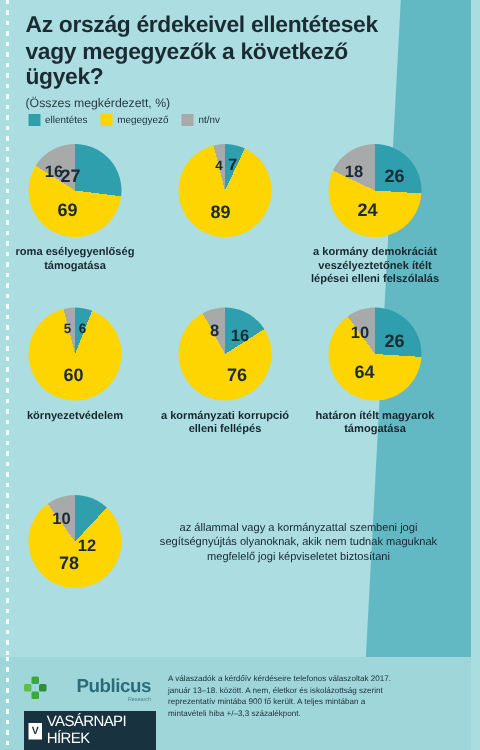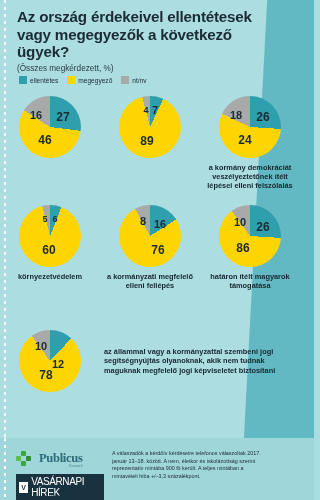--- a/index.html
+++ b/index.html
@@ -56,27 +56,27 @@
   .num.mid{font-size:11px;}
   .num.sm{font-size:9px;}
 
   .caption{
     margin-top:5px;text-align:center;font-size:7.4px;line-height:9px;
     font-weight:bold;color:#16262e;max-width:92px;
   }
 
   .bottom-block{position:absolute;left:0;top:330px;width:314px;display:flex;align-items:center;}
   .bottom-text{
-    font-size:7.4px;line-height:9.6px;font-weight:bold;color:#16262e;
-    width:190px;margin-left:4px;
+    font-size:7.4px;line-height:9.6px;font-weight:normal;color:#16262e;
+    width:190px;margin-left:4px;text-align:center;
   }
 
   .footer{position:absolute;left:0;bottom:0;width:314px;height:62px;}
   .logos{position:absolute;left:16px;top:10px;width:88px;}
-  .logo-publicus{display:flex;align-items:center;gap:8px;font-family:Liberation Serif, serif;}
+  .logo-publicus{display:flex;align-items:center;gap:20px;}
   .pub-mark{width:15px;height:15px;position:relative;}
   .pub-mark i{position:absolute;width:5px;height:5px;background:#5cbf4a;border-radius:1px;display:block;}
   .pub-mark i:nth-child(1){left:0;top:5px;}
   .pub-mark i:nth-child(2){left:5px;top:0;background:#3aa83c;}
   .pub-mark i:nth-child(3){left:5px;top:10px;background:#3aa83c;}
   .pub-mark i:nth-child(4){left:10px;top:5px;background:#2e8f36;}
   .pub-name{font-size:12.5px;font-weight:bold;color:#2b6b7a;letter-spacing:-.3px;}
   .pub-sub{font-size:3.6px;color:#4a7f8a;text-align:right;margin-top:-2px;}
   .logo-vh{margin-top:6px;display:flex;align-items:center;gap:3px;background:#18333f;padding:2px 3px;}
   .vh-mark{width:11px;height:11px;background:#ffffff;color:#18333f;font-size:7px;font-weight:bold;display:flex;align-items:center;justify-content:center;}
@@ -115,24 +115,25 @@
     </div>
   </div>
 
   <div class="charts">
 
     <div class="row">
 
       <div class="cell">
         <div class="pie-wrap">
           <div class="pie" style="width:62px;height:62px;background:conic-gradient(#2f9fad 0 97.2deg,#ffd500 97.2deg 302.4deg,#a8aaa9 302.4deg 360deg);"></div>
-          <span class="num big" style="left:44px;top:21px;text-align:right;">27</span>
-          <span class="num big" style="left:26px;top:44px;">46</span>
+          <span class="num big" style="left:28px;top:21px;text-align:right;">27</span>
+          <span class="num big" style="left:26px;top:44px;">69</span>
           <span class="num mid" style="left:17px;top:19px;">16</span>
         </div>
+        <div class="caption">roma esélyegyenlőség támogatása</div>
       </div>
 
       <div class="cell">
         <div class="pie-wrap">
           <div class="pie" style="width:62px;height:62px;background:conic-gradient(#2f9fad 0 25.2deg,#ffd500 25.2deg 345.6deg,#a8aaa9 345.6deg 360deg);"></div>
           <span class="num mid" style="left:36px;top:14px;">7</span>
           <span class="num big" style="left:28px;top:45px;">89</span>
           <span class="num sm" style="left:27px;top:14px;">4</span>
         </div>
       </div>
@@ -161,28 +162,28 @@
         <div class="caption">környezetvédelem</div>
       </div>
 
       <div class="cell">
         <div class="pie-wrap">
           <div class="pie" style="width:62px;height:62px;background:conic-gradient(#2f9fad 0 57.6deg,#ffd500 57.6deg 331.2deg,#a8aaa9 331.2deg 360deg);"></div>
           <span class="num mid" style="left:41px;top:19px;">16</span>
           <span class="num big" style="left:39px;top:45px;">76</span>
           <span class="num mid" style="left:24px;top:16px;">8</span>
         </div>
-        <div class="caption">a kormányzati megfelelő elleni fellépés</div>
+        <div class="caption">a kormányzati korrupció elleni fellépés</div>
       </div>
 
       <div class="cell">
         <div class="pie-wrap">
           <div class="pie" style="width:62px;height:62px;background:conic-gradient(#2f9fad 0 93.6deg,#ffd500 93.6deg 324deg,#a8aaa9 324deg 360deg);"></div>
           <span class="num big" style="left:44px;top:22px;">26</span>
-          <span class="num big" style="left:24px;top:43px;">86</span>
+          <span class="num big" style="left:24px;top:43px;">64</span>
           <span class="num mid" style="left:21px;top:17px;">10</span>
         </div>
         <div class="caption">határon ítélt magyarok támogatása</div>
       </div>
 
     </div>
 
   </div>
 
   <div class="bottom-block">

